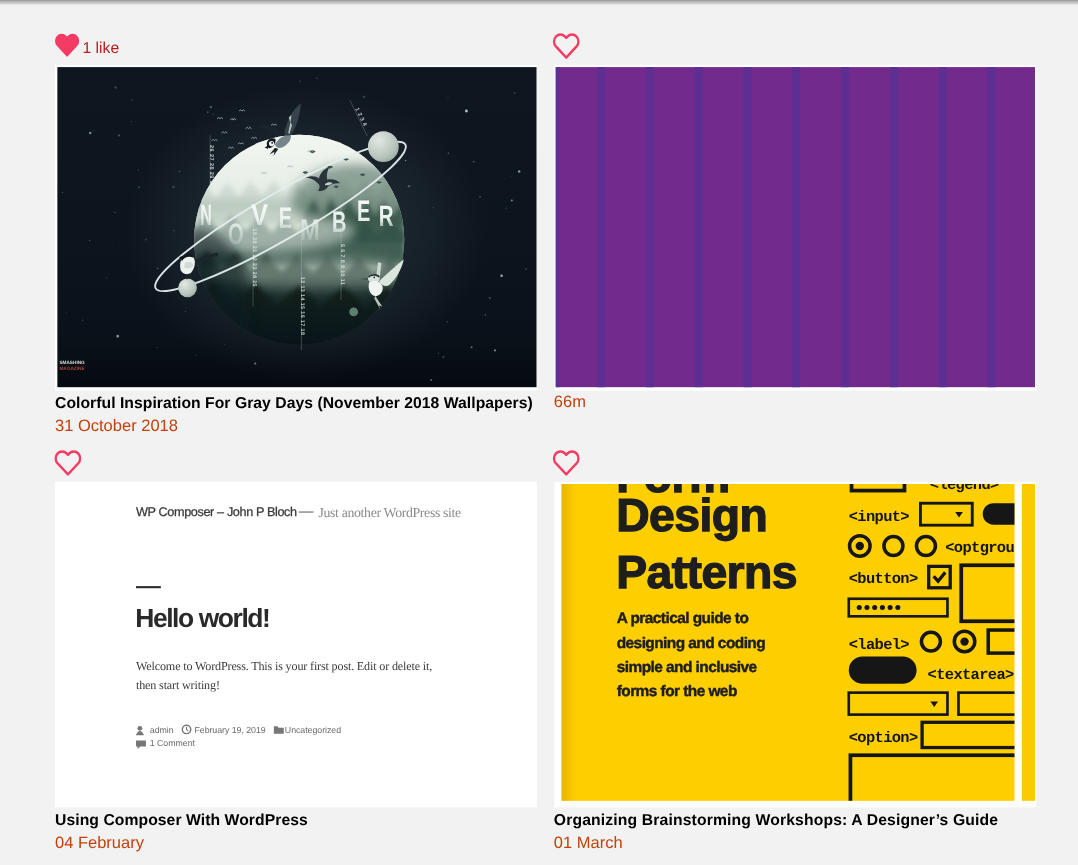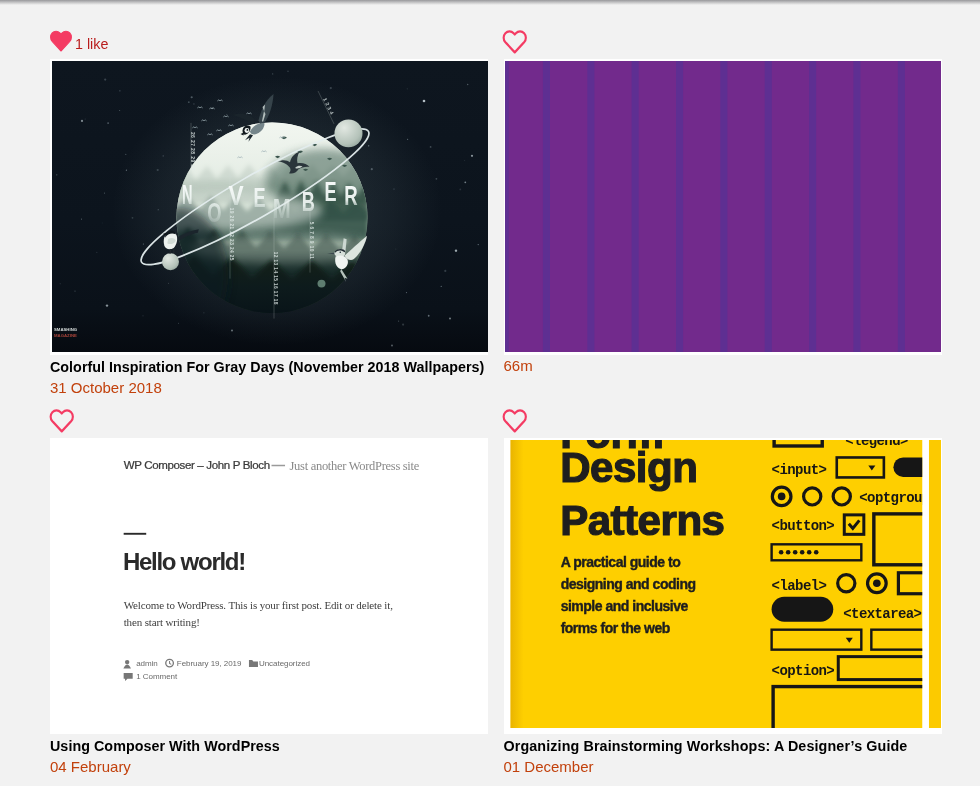--- a/index.html
+++ b/index.html
@@ -385,14 +385,14 @@
  <rect x="266" y="190" width="89.5" height="20" stroke-width="2.4"></rect>
  <path d="M340 198 l7 0 l-3.5 5 z" fill="#161616" stroke="none"></path>
  <rect x="365.5" y="190" width="62" height="20" stroke-width="2.4"></rect>
  <rect x="332.5" y="217" width="95" height="23" stroke-width="3"></rect>
  <rect x="267.5" y="247" width="153" height="55" stroke-width="3.4"></rect>
 </g>
 </g>
 </svg>
     </div>
  <h3 style="letter-spacing:0.12px">Organizing Brainstorming Workshops: A Designer’s Guide</h3>
- <div class="date">01 December</div>
+ <div class="date">01 March</div>
 </div>
 
 </body></html>

